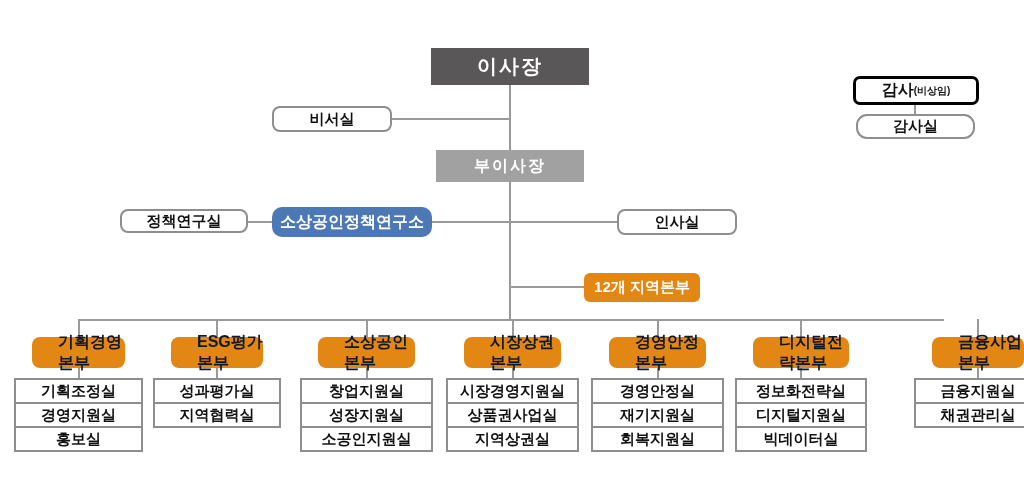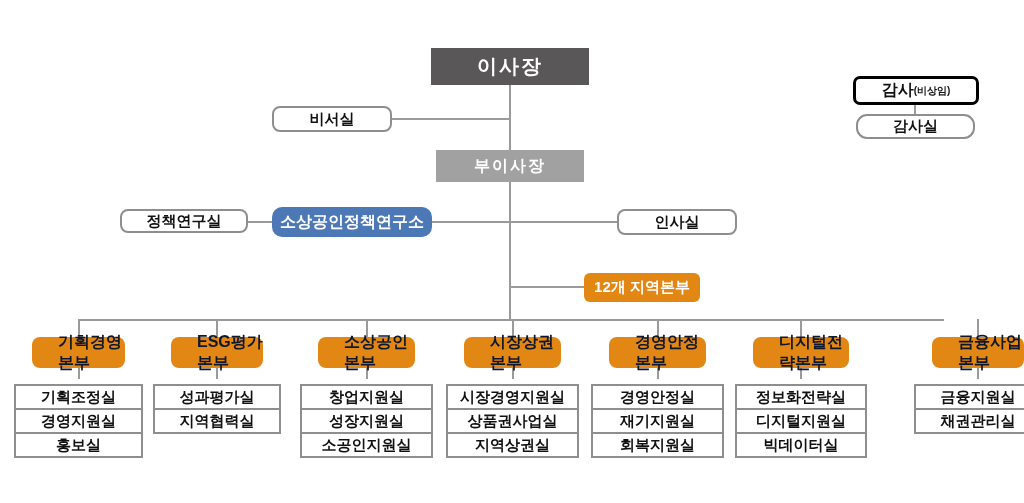--- a/index.html
+++ b/index.html
@@ -44,21 +44,21 @@
   .org-col::after { 
     content:""; position:absolute; top:30px; left:calc(50% - 1px);
     width:2px; height:12px; background:var(--line,#9a9a9a); z-index:0;
   }
   .division-header {
     position:relative; z-index:1; height:31px; margin:0 18px;
     background:var(--orange,#e28614); color:#0f172a; border-radius:8px;
     display:flex; align-items:center; justify-content:center;
     font-weight:700; font-size:16px;padding-left:26px;
   }
-  .dept-list { position:relative; z-index:1; margin-top:16px; }
+  .dept-list { position:relative; z-index:1; margin-top:10px; }
   .dept-cell {
     height:26px; background:#fff; border:2px solid var(--box_border,#8e8e8e);
     margin-top:-2px; box-sizing:border-box;
     display:flex; align-items:center; justify-content:center;
     font-weight:700; font-size:15px;
   }
   .dept-cell:first-child { margin-top:0; }
 </style>
 </head>
 <body>

